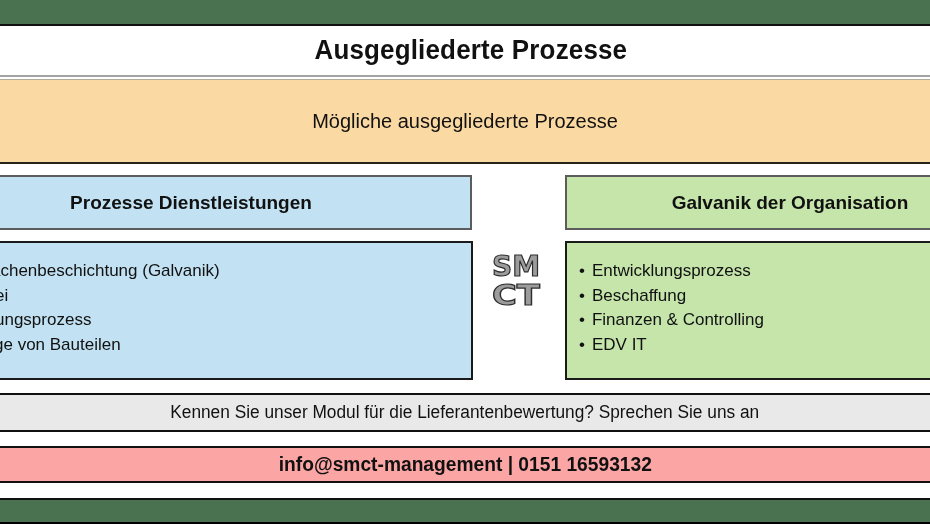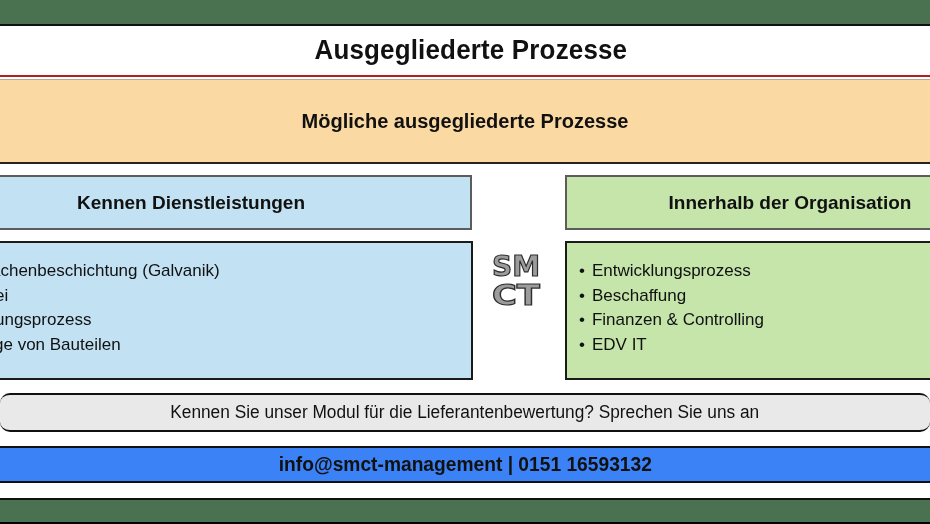--- a/index.html
+++ b/index.html
@@ -4,25 +4,25 @@
 <style>
   html,body{margin:0;padding:0;background:#fff;}
   .screen{
     position:relative;width:930px;height:524px;overflow:hidden;
     background:#ffffff;font-family:"Liberation Sans",sans-serif;color:#111;
   }
   .band{position:absolute;left:0;width:930px;box-sizing:border-box;}
   .flexc{display:flex;align-items:center;justify-content:center;}
 
   .top-bar{top:0;height:26px;background:#4a7150;border-bottom:2px solid #101010;}
-  .title-band{top:26px;height:51px;background:#ffffff;border-bottom:2px solid #b91c1c;padding-left:11px;}
+  .title-band{top:26px;height:51px;background:#ffffff;border-bottom:2px solid #a3a3a3;padding-left:11px;}
   .title-band .t{font-size:27px;font-weight:bold;letter-spacing:0.2px;}
 
   .orange-band{top:79px;height:85px;background:#fbd9a2;border-top:1px solid #b3ab99;border-bottom:2px solid #26231d;}
-  .orange-band .t{font-size:20px;font-weight:bold;}
+  .orange-band .t{font-size:20px;font-weight:normal;}
 
   .hdr-box{position:absolute;top:175px;height:55px;box-sizing:border-box;border:2px solid #5c5c5c;
            display:flex;align-items:center;justify-content:center;font-size:19px;font-weight:bold;}
   .hdr-left{left:-90px;width:562px;background:#c2e2f3;}
   .hdr-right{left:565px;width:450px;background:#c5e5ab;}
 
   .content-box{position:absolute;top:241px;height:139px;box-sizing:border-box;border:2px solid #1a1a1a;}
   .content-left{left:-90px;width:563px;background:#c2e2f3;}
   .content-right{left:565px;width:450px;background:#c5e5ab;}
 
@@ -30,23 +30,23 @@
   .content-left .list{left:84px;}
   .content-right .list{left:12px;}
   .frag-0{margin-left:-5px;}
   .frag-1{margin-left:-1px;}
   .frag-2{margin-left:-1px;}
   .frag-3{margin-left:-2px;}
   .bullet{display:inline-block;margin-right:7px;}
 
   .logo{position:absolute;left:486px;top:250px;width:60px;height:60px;}
 
-  .note-bar{top:393px;height:39px;background:#e9e9e9;border-top:2px solid #101010;border-bottom:2px solid #101010;border-radius:10px;}
+  .note-bar{top:393px;height:39px;background:#e9e9e9;border-top:2px solid #101010;border-bottom:2px solid #101010;}
   .note-bar .t{font-size:18px;}
-  .contact-bar{top:446px;height:37px;background:#3b82f6;border-top:2px solid #101010;border-bottom:2px solid #101010;align-items:center;}
+  .contact-bar{top:446px;height:37px;background:#fca5a5;border-top:2px solid #101010;border-bottom:2px solid #101010;align-items:center;}
   .contact-bar .t{font-size:20px;font-weight:bold;}
   .bottom-bar{top:498px;height:26px;background:#4a7150;border-top:2px solid #101010;border-bottom:2px solid #000;}
 
   .condense{display:inline-block;transform:scaleX(0.96);transform-origin:center;}
 </style>
 </head>
 <body>
 
 <div class="screen">
 
@@ -54,25 +54,25 @@
 
   <div class="band title-band flexc">
     <span class="t condense">Ausgegliederte Prozesse</span>
   </div>
 
   <div class="band orange-band flexc">
     <span class="t">Mögliche ausgegliederte Prozesse</span>
   </div>
 
   <div class="hdr-box hdr-left">
-    <span>Kennen Dienstleistungen</span>
+    <span>Prozesse Dienstleistungen</span>
   </div>
 
   <div class="hdr-box hdr-right">
-    <span>Innerhalb der Organisation</span>
+    <span>Galvanik der Organisation</span>
   </div>
 
   <div class="content-box content-left">
     <div class="list">
       <div class="frag-0">ächenbeschichtung (Galvanik)</div>
       <div class="frag-1">ei</div>
       <div class="frag-2">ungsprozess</div>
       <div class="frag-3">ge von Bauteilen</div>
     </div>
   </div>

